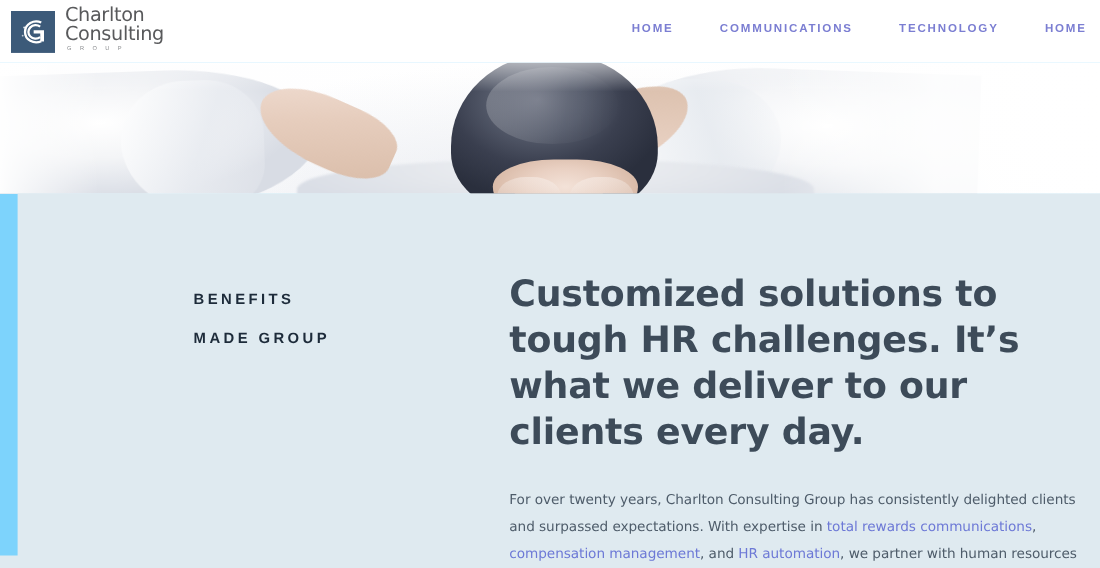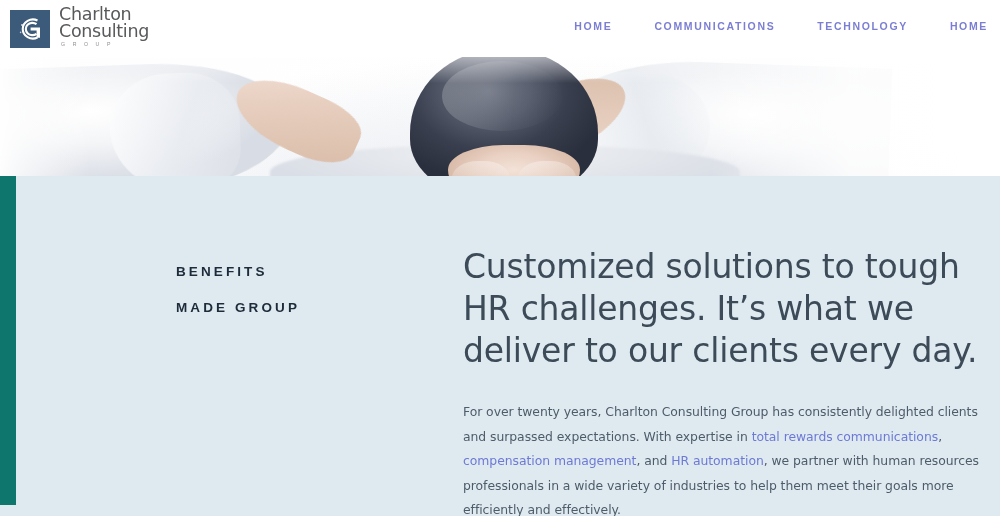--- a/index.html
+++ b/index.html
@@ -15,21 +15,21 @@
     font-family: "Liberation Sans", sans-serif;
     background: #dfeaf0;
     color: #3b4a57;
     -webkit-font-smoothing: antialiased;
   }
 
   .page {
     position: relative;
     width: 1000px;
     height: 505px;
-    background: #0f766e;
+    background: #7dd3fc;
   }
 
   
   .site-header {
     position: absolute;
     top: 0; left: 0;
     width: 1000px;
     height: 57px;
     background: #ffffff;
     display: flex;
@@ -316,21 +316,21 @@
   
   .lead-col {
     position: absolute;
     left: 447px;
     top: 70px;
     width: 525px;
   }
 
   .lead-heading {
     font-family: "DejaVu Sans", sans-serif;
-    font-weight: 400;
+    font-weight: 700;
     font-size: 33px;
     line-height: 42px;
     color: #3d4b59;
     letter-spacing: -0.2px;
     margin: 0;
   }
 
   .lead-body {
     margin-top: 28px;
     font-family: "DejaVu Sans", sans-serif;

